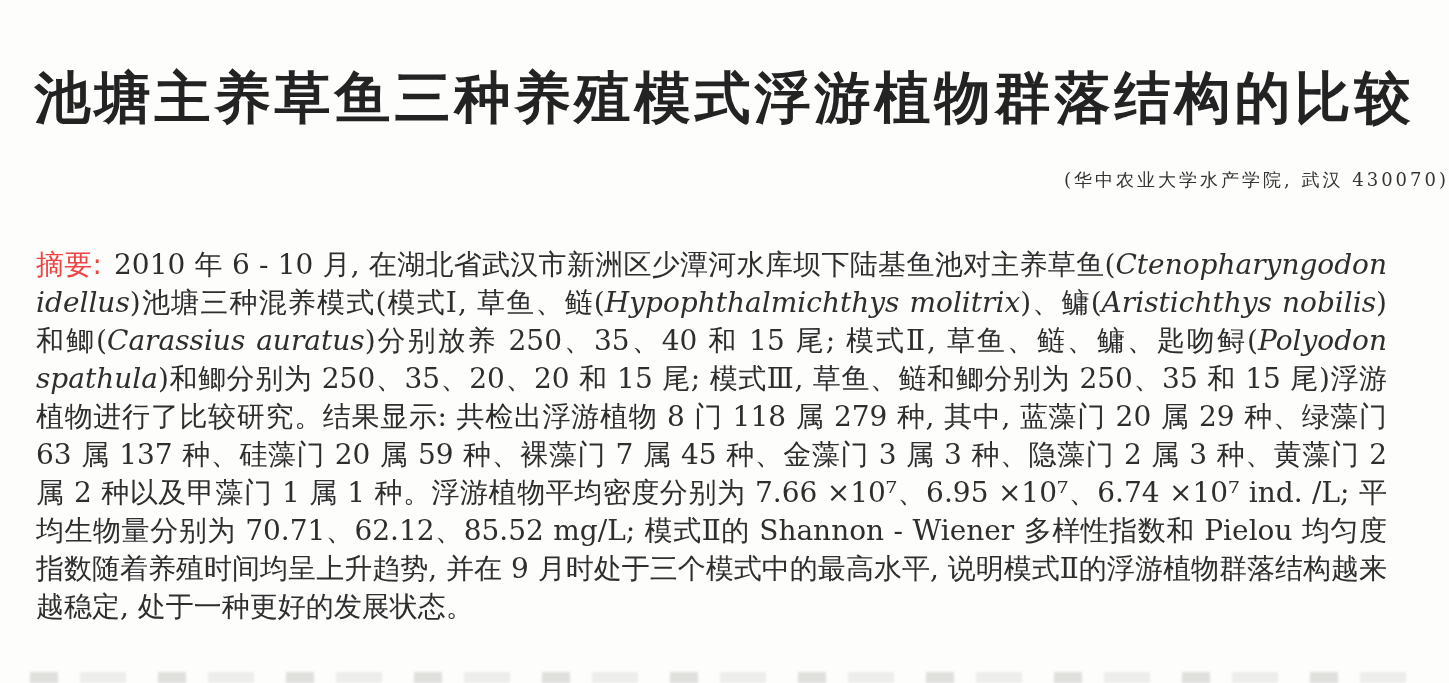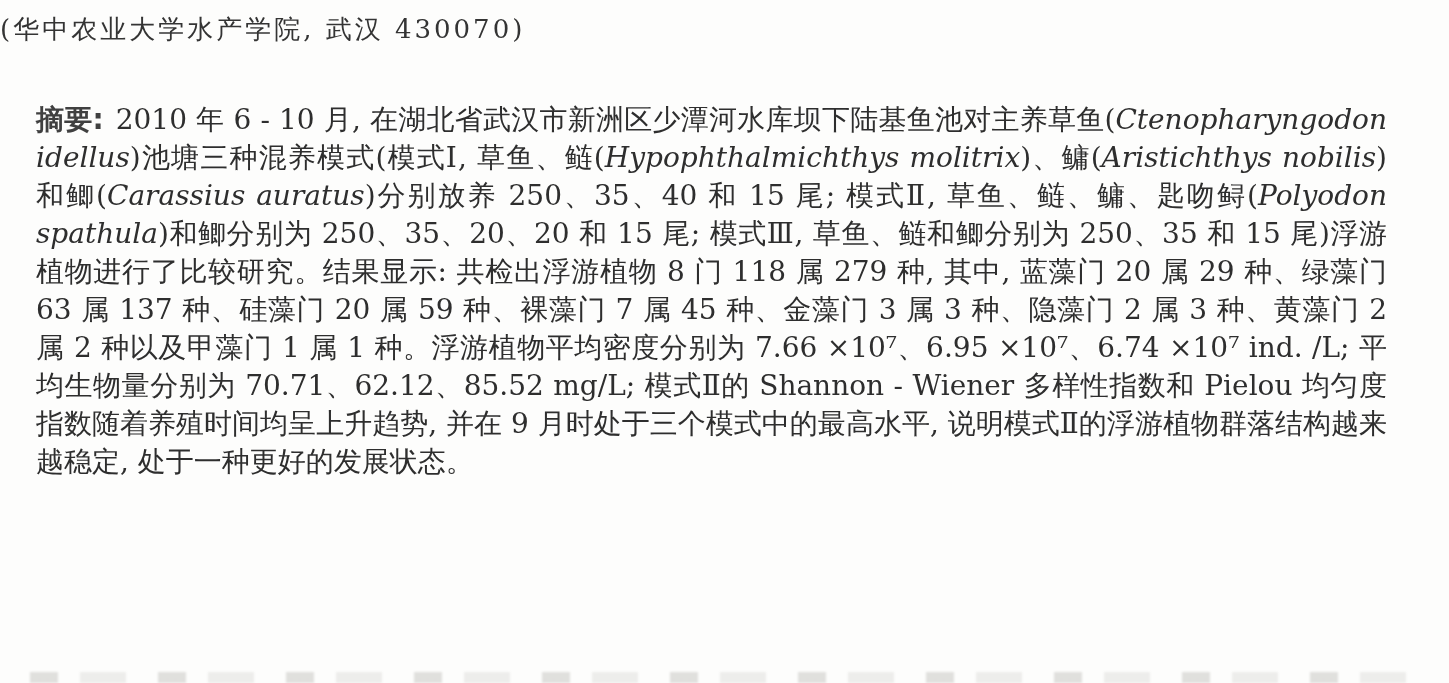--- a/index.html
+++ b/index.html
@@ -29,37 +29,37 @@
   }
   .authors {
     margin-top: 40px;
     text-align: center;
     font-size: 31px;
     letter-spacing: 4px;
     color: #343434;
   }
   .affiliation {
     margin-top: 12px;
-    text-align: left;
-    font-size: 26px;
+    text-align: right;
+    font-size: 18px;
     letter-spacing: 3px;
     color: #343434;
   }
   .content {
     margin: 54px 62px 0 36px;
     font-size: 28px;
     line-height: 38px;
     text-align: justify;
     color: #2e2e2e;
   }
   .content p { margin: 0; }
   .lead-label {
     font-family: "DejaVu Sans", "Liberation Sans", sans-serif;
-    font-weight: 700;
-    color: #404040;
+    font-weight: 400;
+    color: #ef4444;
     margin-right: 12px;
   }
   .latin {
     font-style: italic;
     font-family: "DejaVu Serif", "Liberation Serif", serif;
   }
   .scan-strip {
     position: absolute;
     left: 30px;
     right: 40px;
@@ -73,20 +73,21 @@
       rgba(0, 0, 0, 0) 96px 128px
     );
     filter: blur(1.2px);
   }
 </style>
 </head>
 <body>
 
 <div class="page">
 
+  <h1 class="title">池塘主养草鱼三种养殖模式浮游植物群落结构的比较</h1>
 
 
   <div class="affiliation">(华中农业大学水产学院, 武汉  430070)</div>
 
   <div class="content">
     <p><span class="lead-label">摘要:</span><span>2010 年 6 - 10 月, 在湖北省武汉市新洲区少潭河水库坝下陆基鱼池对主养草鱼(</span><span class="latin">Ctenopharyngodon idellus</span><span>)池塘三种混养模式(模式Ⅰ, 草鱼、鲢(</span><span class="latin">Hypophthalmichthys molitrix</span><span>)、鳙(</span><span class="latin">Aristichthys nobilis</span><span>)和鲫(</span><span class="latin">Carassius auratus</span><span>)分别放养 250、35、40 和 15 尾; 模式Ⅱ, 草鱼、鲢、鳙、匙吻鲟(</span><span class="latin">Polyodon spathula</span><span>)和鲫分别为 250、35、20、20 和 15 尾; 模式Ⅲ, 草鱼、鲢和鲫分别为 250、35 和 15 尾)浮游植物进行了比较研究。结果显示: 共检出浮游植物 8 门 118 属 279 种, 其中, 蓝藻门 20 属 29 种、绿藻门 63 属 137 种、硅藻门 20 属 59 种、裸藻门 7 属 45 种、金藻门 3 属 3 种、隐藻门 2 属 3 种、黄藻门 2 属 2 种以及甲藻门 1 属 1 种。浮游植物平均密度分别为 7.66 ×10⁷、6.95 ×10⁷、6.74 ×10⁷ ind. /L; 平均生物量分别为 70.71、62.12、85.52 mg/L; 模式Ⅱ的 Shannon - Wiener 多样性指数和 Pielou 均匀度指数随着养殖时间均呈上升趋势, 并在 9 月时处于三个模式中的最高水平, 说明模式Ⅱ的浮游植物群落结构越来越稳定, 处于一种更好的发展状态。</span></p>
 
   </div>
 
   <div class="scan-strip"></div>

